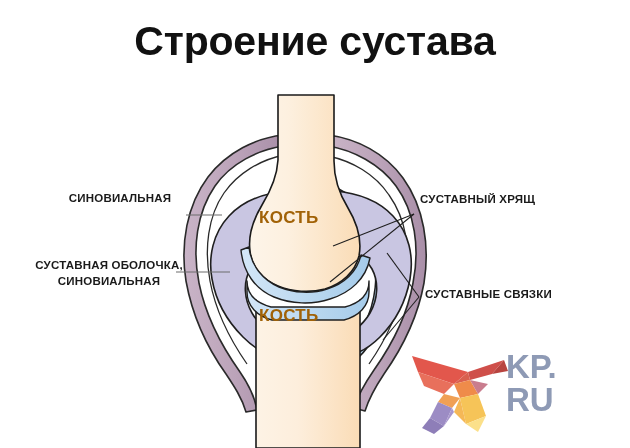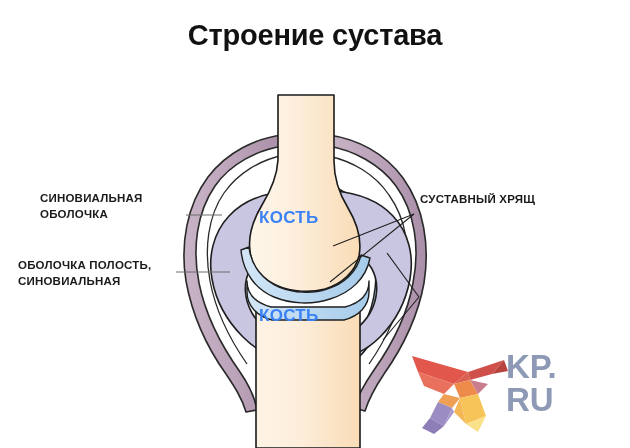--- a/index.html
+++ b/index.html
@@ -16,21 +16,21 @@
     font-family: "Liberation Sans", sans-serif;
   }
 
   
   #title {
     position: absolute;
     left: 0;
     top: 20px;
     width: 630px;
     text-align: center;
-    font-size: 29px;
+    font-size: 41px;
     font-weight: bold;
     color: #111111;
     letter-spacing: -0.2px;
     line-height: 1.05;
     white-space: nowrap;
   }
 
   
   #diagram {
     position: absolute;
@@ -43,33 +43,33 @@
   
   .callout {
     position: absolute;
     font-size: 11.5px;
     font-weight: bold;
     color: #1a1a1a;
     line-height: 1.35;
     letter-spacing: 0.2px;
   }
   .callout.right { text-align: left; }
-  .callout.left  { text-align: left; }
+  .callout.left  { text-align: center; }
 
   #label-synovial-membrane { left: 40px;  top: 191px; width: 160px; }
   #label-joint-cavity      { left: 18px;  top: 258px; width: 182px; }
   #label-cartilage         { left: 420px; top: 192px; width: 200px; }
   #label-ligaments         { left: 425px; top: 287px; width: 200px; }
 
   
   .bone-label {
     position: absolute;
     font-size: 17px;
     font-weight: bold;
-    color: #3b82f6;
+    color: #a16207;
     letter-spacing: 0.3px;
     white-space: nowrap;
   }
   #bone-label-upper { left: 259px; top: 208px; }
   #bone-label-lower { left: 259px; top: 306px; }
 
   
   #logo {
     position: absolute;
     left: 408px;
@@ -260,30 +260,30 @@
       <line x1="419" y1="297" x2="387" y2="253"></line>
       <line x1="419" y1="297" x2="383" y2="340"></line>
     </g>
   </svg>
 
   <div class="bone-label" id="bone-label-upper">КОСТЬ</div>
   <div class="bone-label" id="bone-label-lower">КОСТЬ</div>
 
   <div class="callout left" id="label-synovial-membrane">
     <div>СИНОВИАЛЬНАЯ</div>
-    <div>ОБОЛОЧКА</div>
   </div>
 
   <div class="callout left" id="label-joint-cavity">
-    <div>ОБОЛОЧКА ПОЛОСТЬ,</div>
+    <div>СУСТАВНАЯ ОБОЛОЧКА,</div>
     <div>СИНОВИАЛЬНАЯ</div>
   </div>
 
   <div class="callout right" id="label-cartilage">СУСТАВНЫЙ ХРЯЩ</div>
 
+  <div class="callout right" id="label-ligaments">СУСТАВНЫЕ СВЯЗКИ</div>
 
   <div id="logo">
     <svg id="logo-bird" viewBox="0 0 110 96" xmlns="http://www.w3.org/2000/svg">
 
       <polygon points="4,18 60,34 46,46 10,34" fill="#e2574c"></polygon>
       <polygon points="10,34 46,46 36,56 16,48" fill="#e8705c"></polygon>
 
       <polygon points="60,34 96,22 84,36 62,42" fill="#cf4f4a"></polygon>
       <polygon points="60,34 62,42 46,46" fill="#d9604f"></polygon>
       <polygon points="96,22 84,36 100,33" fill="#b8443f"></polygon>

